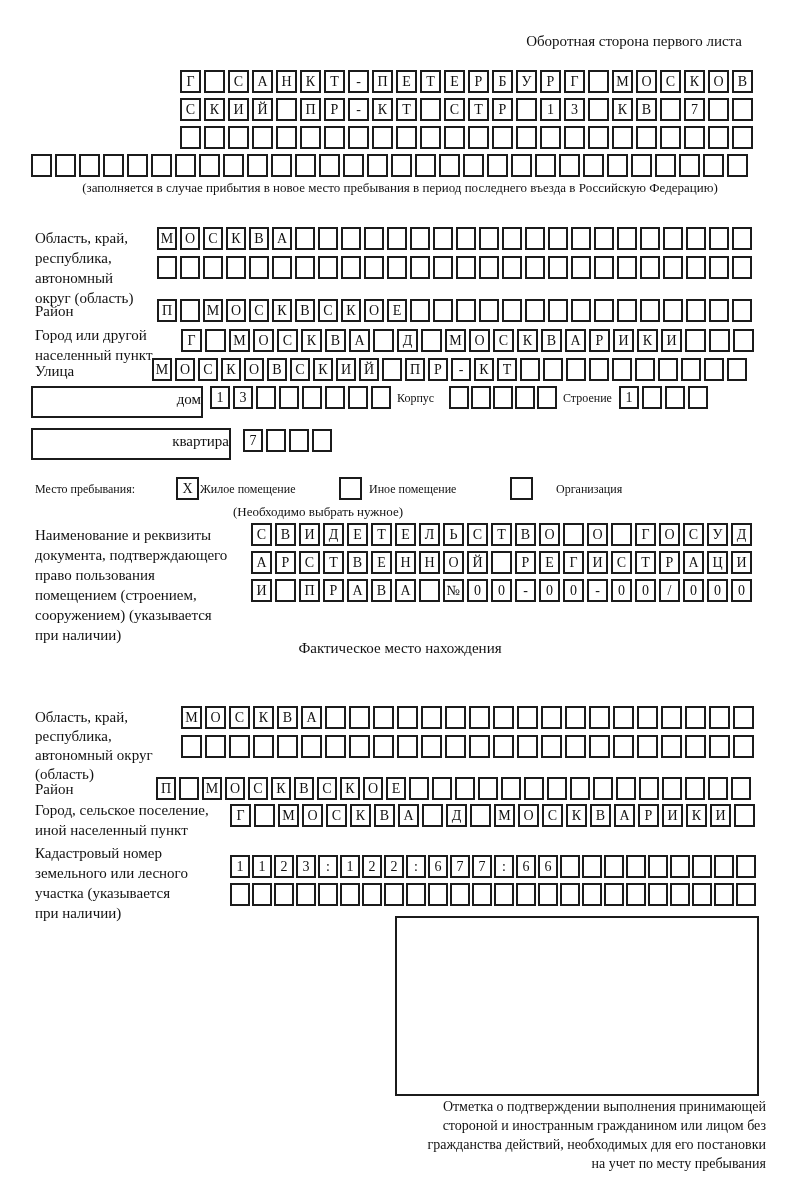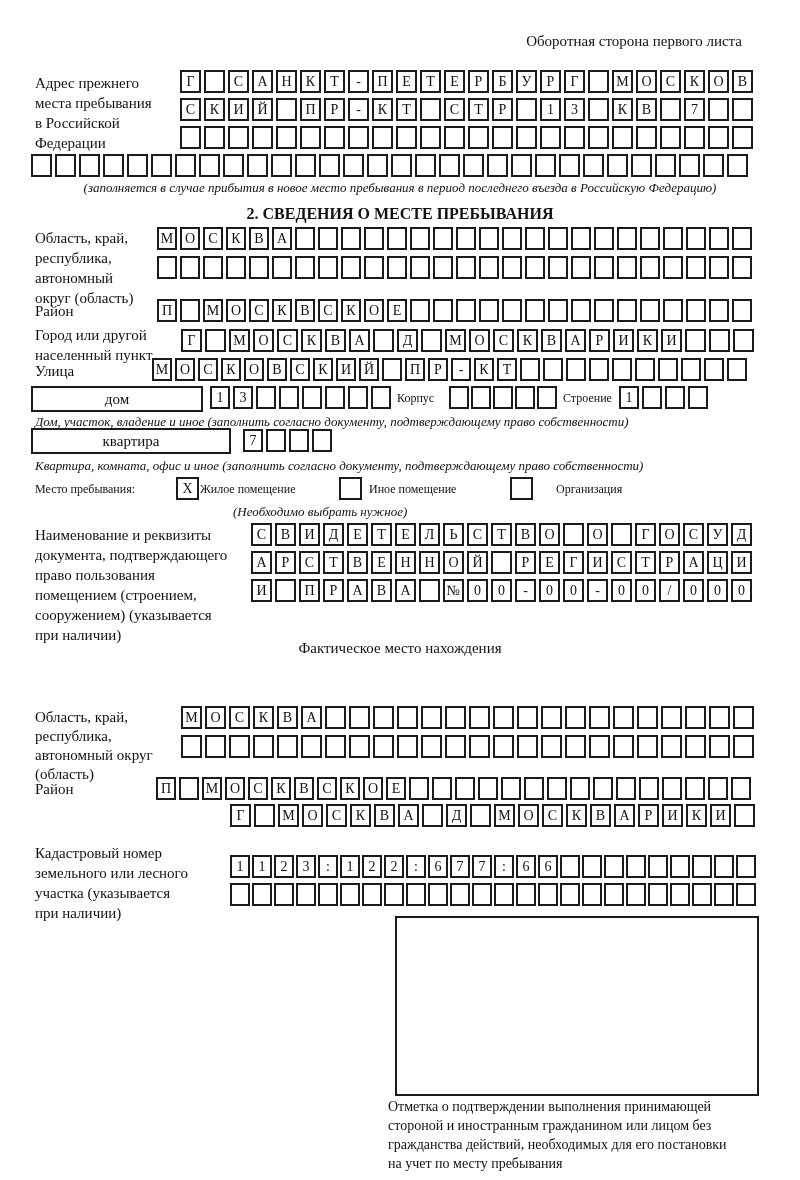--- a/index.html
+++ b/index.html
@@ -1,48 +1,44 @@
 <!DOCTYPE html>
 <html><head>
 <meta charset="utf-8">
 <style>
   html,body{margin:0;padding:0;background:#ffffff;}
   body{width:800px;height:1180px;position:relative;font-family:"Liberation Serif","DejaVu Serif",serif;color:#111;}
   .sheet{position:absolute;left:0;top:0;width:800px;height:1180px;background:#fff;margin-top:9px;}
   .lbl{position:absolute;white-space:pre-line;font-size:15px;line-height:20px;}
   .inl{position:absolute;font-size:12px;line-height:20px;}
-  .cap{position:absolute;font-size:13px;line-height:16px;font-style:italic;}
+  .cap{position:absolute;font-size:13px;line-height:16px;}
   .center{left:0;width:800px;text-align:center;}
   .h2{position:absolute;font-weight:bold;font-size:16px;}
   .title2{position:absolute;font-weight:normal;font-size:15px;}
   .cells{position:absolute;display:flex;gap:3px;}
   .cells.tight{gap:2px;}
   .cells.wide .cell{width:21px;}
   .cell{box-sizing:border-box;flex:0 0 auto;width:20px;height:23px;border:2px solid #1b1b1b;background:#fff;
         font-size:14px;line-height:19px;text-align:center;overflow:hidden;}
   .checkbox{position:absolute;box-sizing:border-box;width:23px;height:23px;border:2px solid #1b1b1b;
         font-size:14px;line-height:19px;text-align:center;background:#fff;}
-  .bigbox{position:absolute;box-sizing:border-box;border:2px solid #1b1b1b;height:26px;background:#fff;
-        text-align:center;font-size:15px;line-height:22px;}
+  .bigbox{position:absolute;box-sizing:border-box;border:2px solid #1b1b1b;height:32px;background:#fff;
+        text-align:right;font-size:15px;line-height:22px;}
   .stamp{position:absolute;left:395px;top:907px;width:360px;height:176px;border:2px solid #1b1b1b;background:#fff;}
-  .stampcap{position:absolute;left:388px;top:1088px;width:378px;text-align:left;font-size:14px;line-height:19px;white-space:pre-line;}
+  .stampcap{position:absolute;left:388px;top:1088px;width:378px;text-align:right;font-size:14px;line-height:19px;white-space:pre-line;}
   .note2{position:absolute;left:0;width:800px;text-align:center;font-size:14px;line-height:22px;white-space:pre-line;}
   .sidenote{position:absolute;top:24px;right:58px;font-size:15px;}
 </style>
 </head>
 <body>
 
 <div class="sheet">
 
   <div class="sidenote">Оборотная сторона первого листа</div>
 
-  <div class="lbl" style="left:35px;top:64px;width:150px">Адрес прежнего
-места пребывания
-в Российской
-Федерации</div>
   <div class="cells wide" style="left:180px;top:61px">
       <span class="cell">Г</span>
       <span class="cell"></span>
       <span class="cell">С</span>
       <span class="cell">А</span>
       <span class="cell">Н</span>
       <span class="cell">К</span>
       <span class="cell">Т</span>
       <span class="cell">-</span>
       <span class="cell">П</span>
@@ -141,21 +137,20 @@
       <span class="cell"></span>
       <span class="cell"></span>
       <span class="cell"></span>
       <span class="cell"></span>
       <span class="cell"></span>
       <span class="cell"></span>
       <span class="cell"></span>
     </div>
   <div class="cap center" style="top:171px">(заполняется в случае прибытия в новое место пребывания в период последнего въезда в Российскую Федерацию)</div>
 
-  <div class="h2 center" style="top:196px">2. СВЕДЕНИЯ О МЕСТЕ ПРЕБЫВАНИЯ</div>
 
   <div class="lbl" style="left:35px;top:219px;width:125px">Область, край,
 республика,
 автономный
 округ (область)</div>
   <div class="cells" style="left:157px;top:218px">
       <span class="cell">М</span>
       <span class="cell">О</span>
       <span class="cell">С</span>
       <span class="cell">К</span>
@@ -319,30 +314,28 @@
       <span class="cell"></span>
       <span class="cell"></span>
     </div>
   <div class="inl" style="left:563px;top:379px">Строение</div>
   <div class="cells" style="left:619px;top:377px">
       <span class="cell">1</span>
       <span class="cell"></span>
       <span class="cell"></span>
       <span class="cell"></span>
     </div>
-  <div class="cap" style="left:35px;top:405px">Дом, участок, владение и иное (заполнить согласно документу, подтверждающему право собственности)</div>
 
   <div class="bigbox" style="left:31px;top:419px;width:200px">квартира</div>
   <div class="cells" style="left:243px;top:420px">
       <span class="cell">7</span>
       <span class="cell"></span>
       <span class="cell"></span>
       <span class="cell"></span>
     </div>
-  <div class="cap" style="left:35px;top:449px">Квартира, комната, офис и иное (заполнить согласно документу, подтверждающему право собственности)</div>
 
   <div class="inl" style="left:35px;top:470px">Место пребывания:</div>
   <span class="checkbox" style="left:176px;top:468px">X</span>
   <div class="inl" style="left:200px;top:470px">Жилое помещение</div>
   <span class="checkbox" style="left:339px;top:468px"></span>
   <div class="inl" style="left:369px;top:470px">Иное помещение</div>
   <span class="checkbox" style="left:510px;top:468px"></span>
   <div class="inl" style="left:556px;top:470px">Организация</div>
   <div class="cap" style="left:233px;top:495px">(Необходимо выбрать нужное)</div>
 
@@ -504,20 +497,22 @@
       <span class="cell"></span>
       <span class="cell"></span>
       <span class="cell"></span>
       <span class="cell"></span>
       <span class="cell"></span>
       <span class="cell"></span>
       <span class="cell"></span>
       <span class="cell"></span>
     </div>
 
+  <div class="lbl" style="left:35px;top:791px;width:195px">Город, сельское поселение,
+иной населенный пункт</div>
   <div class="cells wide" style="left:230px;top:795px">
       <span class="cell">Г</span>
       <span class="cell"></span>
       <span class="cell">М</span>
       <span class="cell">О</span>
       <span class="cell">С</span>
       <span class="cell">К</span>
       <span class="cell">В</span>
       <span class="cell">А</span>
       <span class="cell"></span>

